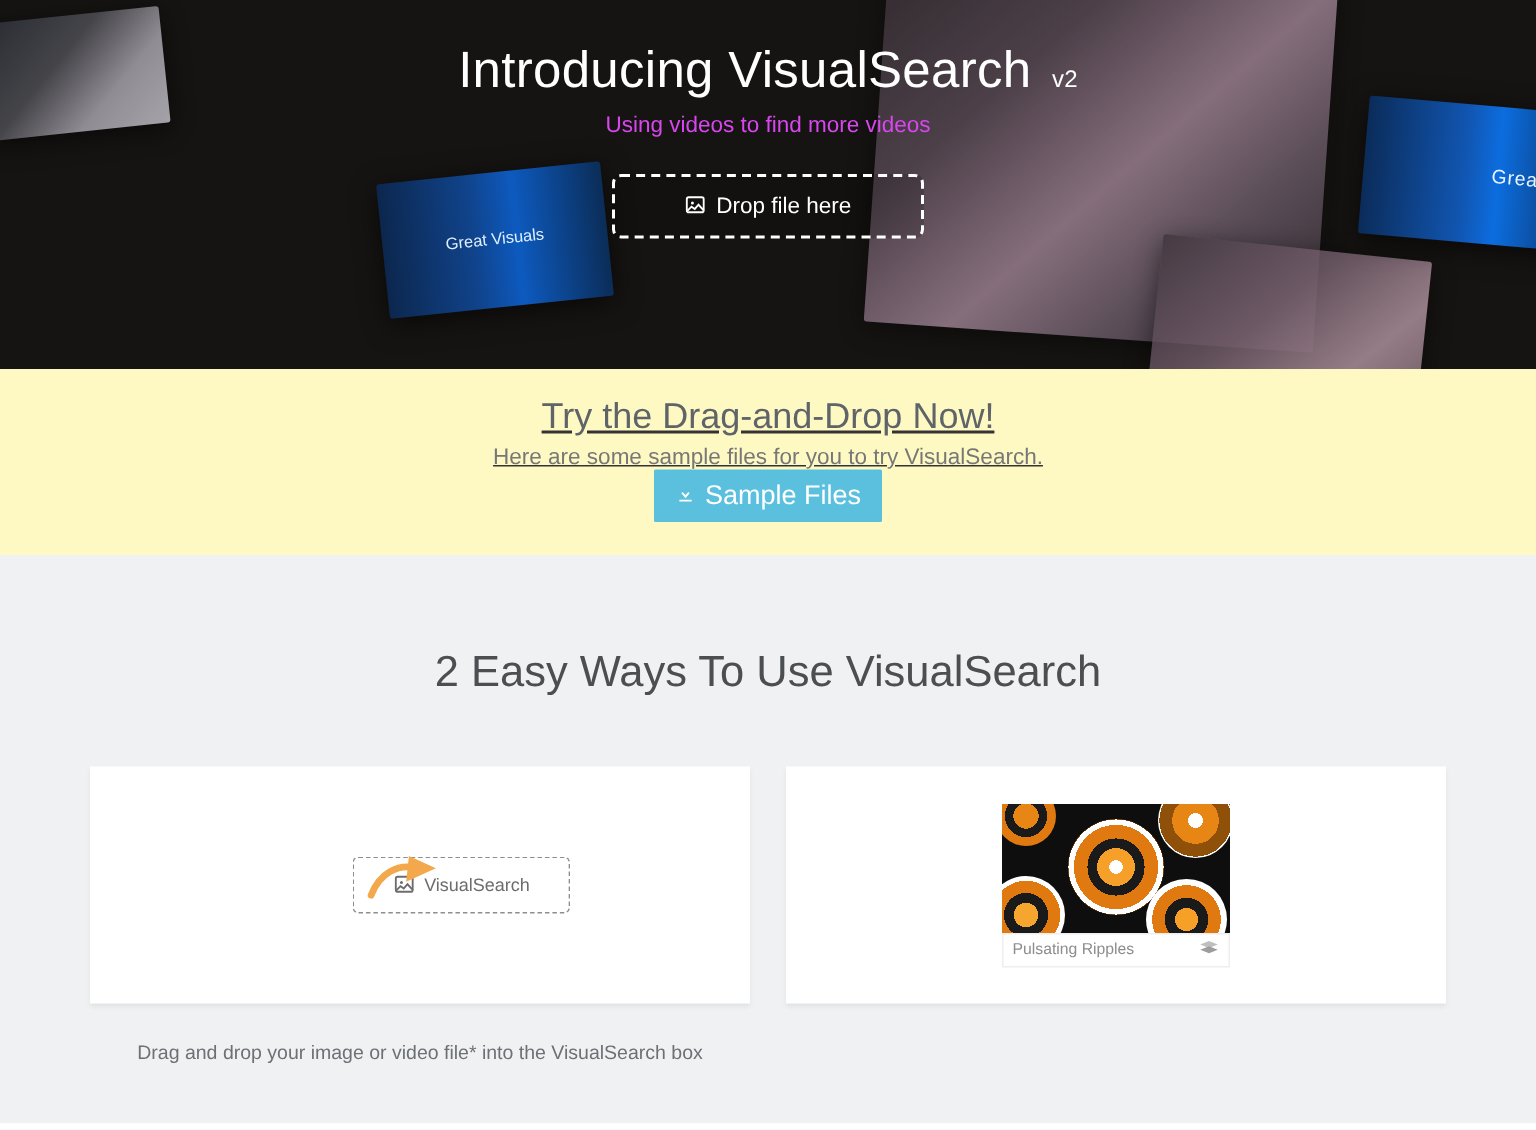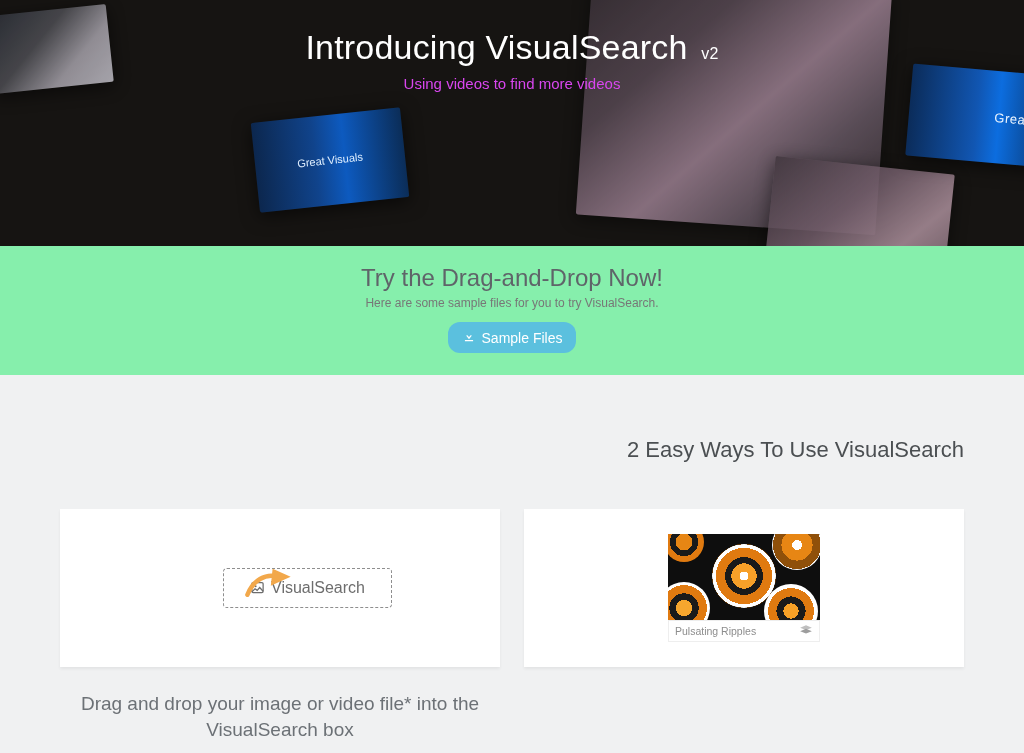--- a/index.html
+++ b/index.html
@@ -26,51 +26,50 @@
   display: inline-flex; align-items: center; gap: 6px;
   margin-top: 24px;
   padding: 11px 46px;
   border: 2px dashed #fff; border-radius: 6px;
   color: #fff; font-size: 15px; font-weight: 300;
   background: rgba(0,0,0,0.15);
   cursor: pointer;
 }
 
 
-.sample-band { background: #86efac; text-align: center; padding: 18px 0 22px; }
+.sample-band { background: #fef9c3; text-align: center; padding: 18px 0 22px; text-decoration: underline; }
 .band-title { font-size: 24px; font-weight: 300; color: #5f6469; }
-.band-sub { font-size: 12px; color: #777; margin-top: 4px; }
+.band-sub { font-size: 15px; color: #777; margin-top: 4px; }
 .btn-sample {
   display: inline-flex; align-items: center; gap: 6px;
-  margin-top: 12px;
   background: #5bc0de; color: #fff;
-  font-size: 14px; font-weight: 400;
-  padding: 7px 14px; border: none; border-radius: 12px;
+  font-size: 18px; font-weight: 400;
+  padding: 7px 14px; border: none; border-radius: 1px;
   cursor: pointer;
 }
 
 
 .ways { background: #f0f1f2; padding: 62px 60px 38px; }
-.ways h2 { font-size: 22px; font-weight: 300; color: #4b4f52; text-align: right; margin-bottom: 46px; }
+.ways h2 { font-size: 29px; font-weight: 300; color: #4b4f52; text-align: center; margin-bottom: 46px; }
 .cards { display: flex; gap: 24px; }
 .card-col { flex: 1; }
 .card {
   background: #fff; height: 158px;
   box-shadow: 0 2px 3px rgba(0,0,0,0.06);
   display: flex; align-items: center; justify-content: center;
   position: relative;
 }
 
 .arrow {
   position: absolute; left: 182px; top: 54px;
 }
 .arrow svg { width: 54px; height: 42px; }
 .mini-drop {
   border: 1.5px dashed #8e8e8e; border-radius: 4px;
-  padding: 10px 26px; color: #6d6d6d; font-size: 16px;
+  padding: 10px 26px; color: #6d6d6d; font-size: 12px;
   display: inline-flex; align-items: center; gap: 6px;
   margin-left: 55px;
 }
 
 .card2-inner { width: 152px; }
 .thimg {
   width: 152px; height: 86px; background: #0e0e0e;
   position: relative; overflow: hidden;
 }
 .ring { position:absolute; border-radius:50%; }
@@ -79,21 +78,21 @@
 .r-c { width:50px; height:50px; left:104px; top:-14px; background: radial-gradient(circle,#fff 0 14%, #e78614 14% 44%, #8f500a 44% 68%, #fff 68% 100%); }
 .r-d { width:54px; height:54px; left:96px; top:50px; background: radial-gradient(circle,#f6a027 0 20%, #1a1a1a 20% 38%, #e07a10 38% 60%, #fff 60% 72%, #8d4f0a 72% 100%); }
 .r-e { width:40px; height:40px; left:-4px; top:-12px; background: radial-gradient(circle,#e78614 0 30%, #1a1a1a 30% 50%, #e07a10 50% 75%, #8d4f0a 75% 100%); }
 .thlabel {
   background:#fff; border:1px solid #eee;
   font-size:10.5px; color:#8d8d8d; padding:4px 6px;
   display:flex; align-items:center; justify-content:space-between;
 }
 .stack-ico svg { width:14px; height:10px; }
 
-.way-txt { margin-top: 24px; text-align:center; font-size: 19px; font-weight: 300; color: #6c7176; line-height: 1.35; padding: 0 4px; }
+.way-txt { margin-top: 24px; text-align:center; font-size: 13px; font-weight: 300; color: #6c7176; line-height: 1.35; padding: 0 4px; }
 
 
 .ico-img svg { width: 15px; height: 15px; vertical-align: -2px; }
 .ico-dl svg { width: 14px; height: 14px; }
 </style>
 </head>
 <body>
 
 <section class="hero">
   <div class="thumb bg"></div>
@@ -105,20 +104,30 @@
   <div class="thumb ml">
       <span>Great Visuals</span>
     </div>
 
   <div class="hero-inner">
     <h1 class="h-title">
       <span>Introducing VisualSearch</span>
       <span class="v">v2</span>
     </h1>
     <div class="h-sub">Using videos to find more videos</div>
+    <div class="dropzone">
+      <span class="ico-img">
+        <svg viewBox="0 0 24 24" fill="none" stroke="currentColor" stroke-width="2">
+            <rect x="3" y="4" width="18" height="16" rx="2"></rect>
+            <circle cx="9" cy="10" r="1.6" fill="currentColor" stroke="none"></circle>
+            <path d="M21 18l-5.5-6-4 4.5L8 14l-5 5"></path>
+          </svg>
+      </span>
+      <span>Drop file here</span>
+    </div>
   </div>
 </section>
 
 <section class="sample-band">
   <div class="band-title">Try the Drag-and-Drop Now!</div>
   <div class="band-sub">Here are some sample files for you to try VisualSearch.</div>
   <button class="btn-sample">
     <span class="ico-dl">
       <svg viewBox="0 0 24 24" fill="currentColor">
           <path d="M12 3v10.6l3.3-3.3 1.4 1.4L12 17.4 7.3 11.7l1.4-1.4L12 13.6V3h0zM5 19h14v2H5z"></path>

